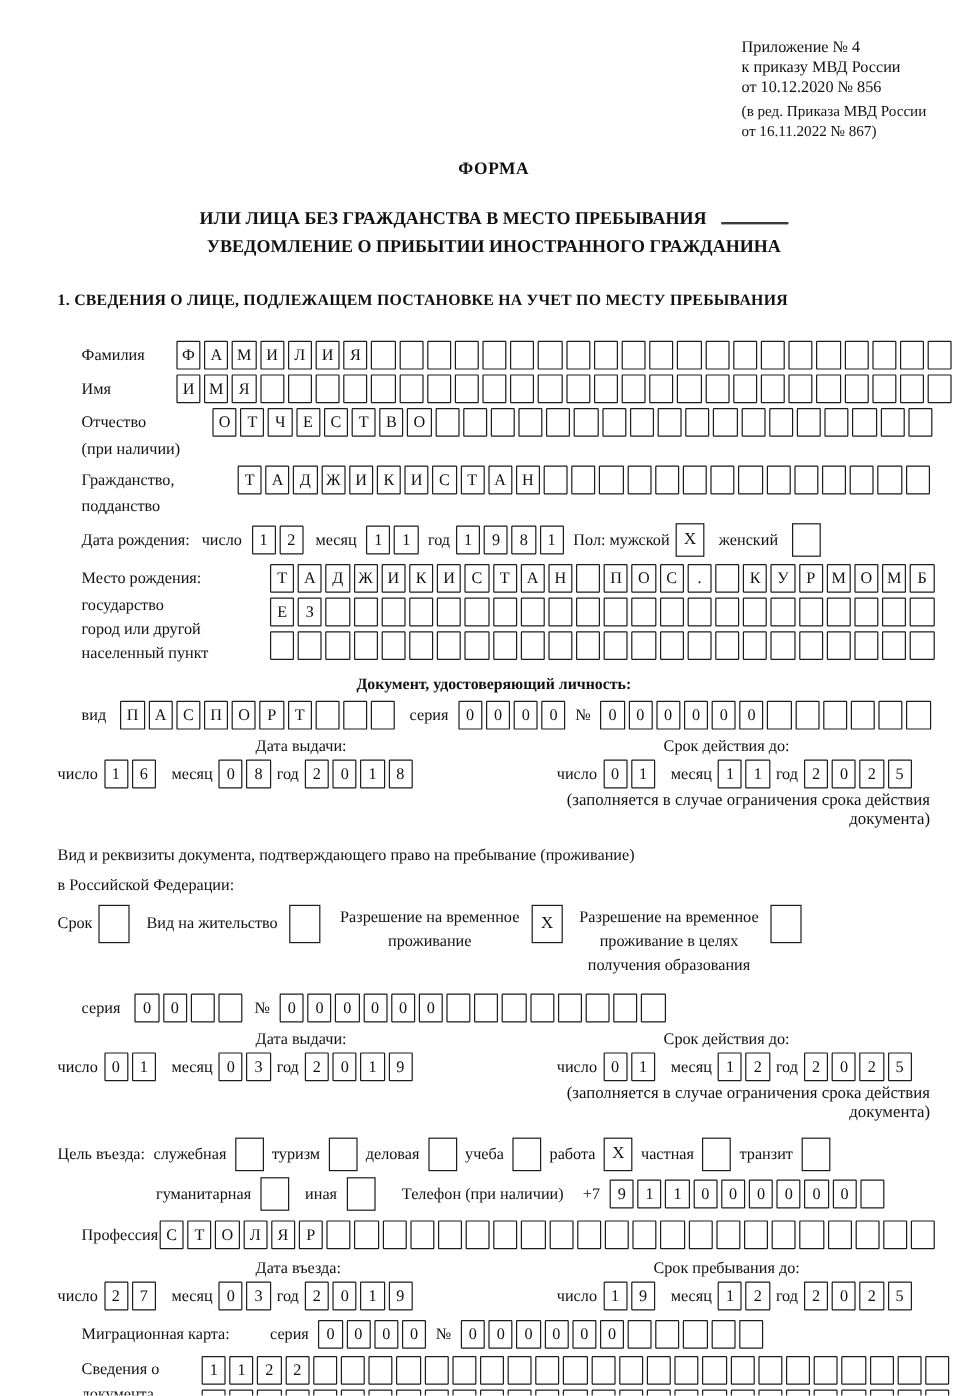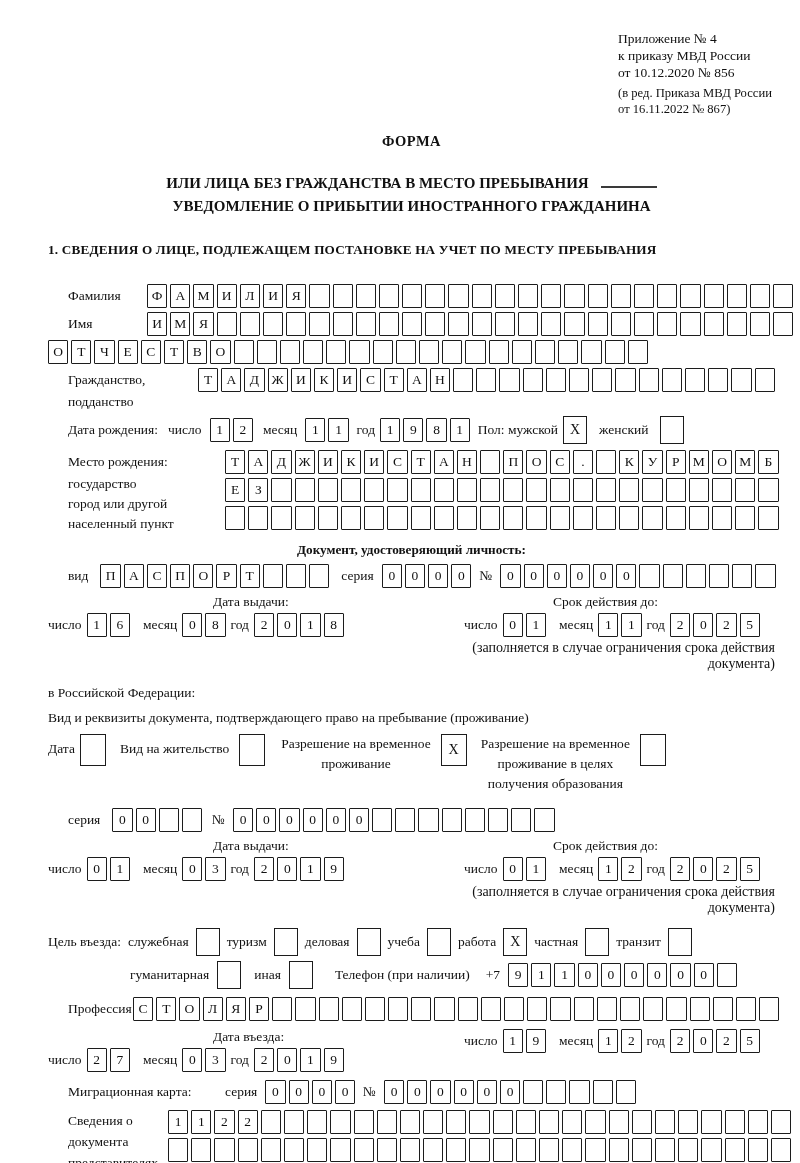--- a/index.html
+++ b/index.html
@@ -153,20 +153,24 @@
         <span class="cell"></span>
         <span class="cell"></span>
         <span class="cell"></span>
         <span class="cell"></span>
         <span class="cell"></span>
         <span class="cell"></span>
       </div>
   </div>
 
   <div class="frow top">
+    <div class="lbl w-patr lblcol">
+      <div class="l1">Отчество</div>
+      <div>(при наличии)</div>
+    </div>
     <div class="cells">
         <span class="cell">О</span>
         <span class="cell">Т</span>
         <span class="cell">Ч</span>
         <span class="cell">Е</span>
         <span class="cell">С</span>
         <span class="cell">Т</span>
         <span class="cell">В</span>
         <span class="cell">О</span>
         <span class="cell"></span>
@@ -420,26 +424,26 @@
             <span class="cell">0</span>
             <span class="cell">2</span>
             <span class="cell">5</span>
           </div>
       </div>
       <div class="dnote">(заполняется в случае ограничения срока действия документа)</div>
     </div>
   </div>
 
   <div class="para">
+    <div>Вид и реквизиты документа, подтверждающего право на пребывание (проживание)</div>
     <div>в Российской Федерации:</div>
-    <div>Вид и реквизиты документа, подтверждающего право на пребывание (проживание)</div>
   </div>
 
   <div class="permit-row">
-    <span class="lh30">Дата</span>
+    <span class="lh30">Срок</span>
     <span class="cb cb-lg ml5"></span>
     <span class="lh30 ml14">Вид на жительство</span>
     <span class="cb cb-lg ml10"></span>
     <div class="c2 ml16">
       <div>Разрешение на временное</div>
       <div>проживание</div>
     </div>
     <span class="cb cb-lg ml10">X</span>
     <div class="c2 ml14">
       <div>Разрешение на временное</div>
@@ -614,20 +618,21 @@
         <span>год</span>
         <div class="cells">
             <span class="cell">2</span>
             <span class="cell">0</span>
             <span class="cell">1</span>
             <span class="cell">9</span>
           </div>
       </div>
     </div>
     <div class="dcol2">
+      <div class="dhead2">Срок пребывания до:</div>
       <div class="drow" style="padding-left:28px;">
         <span>число</span>
         <div class="cells">
             <span class="cell">1</span>
             <span class="cell">9</span>
           </div>
         <span class="ml8">месяц</span>
         <div class="cells">
             <span class="cell">1</span>
             <span class="cell">2</span>

